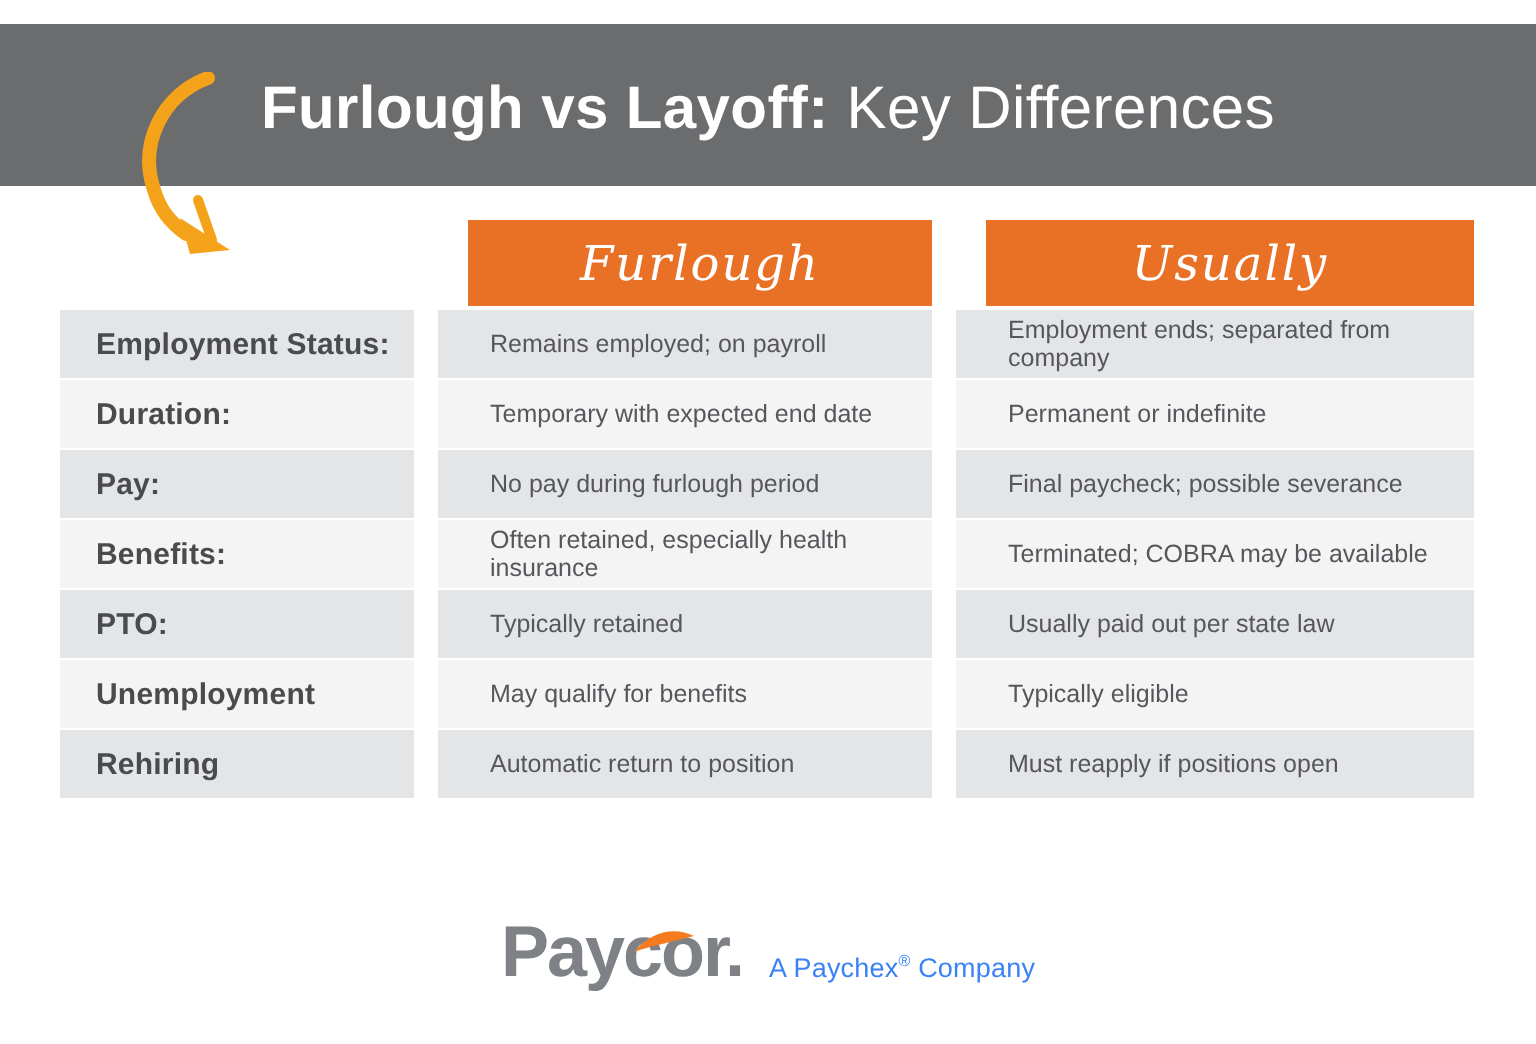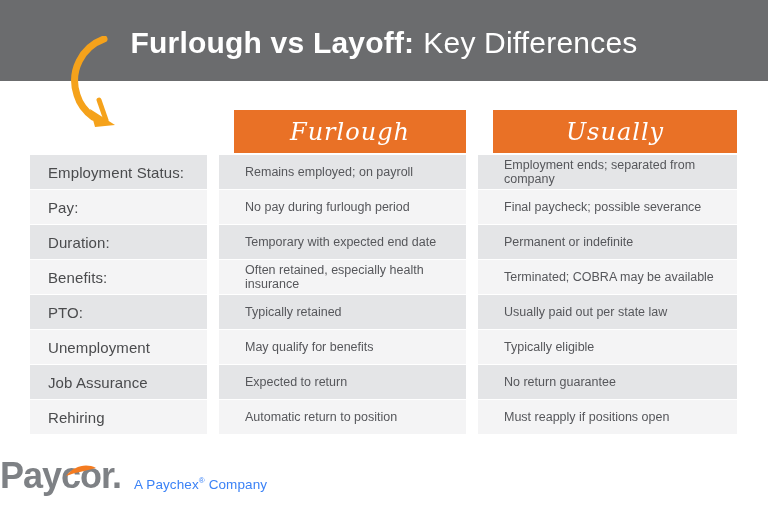--- a/index.html
+++ b/index.html
@@ -2,21 +2,21 @@
 <html><head>
 <meta charset="utf-8">
 <style>
   html,body{margin:0;padding:0;}
   body{
     width:768px;height:522px;position:relative;overflow:hidden;
     background:#ffffff;font-family:"Liberation Sans",sans-serif;
   }
   
   .banner{
-    position:absolute;left:0;top:0;width:768px;height:81px;
+    position:absolute;left:0;top:12px;width:768px;height:81px;
     background:#6b6c6e;display:flex;align-items:center;justify-content:center;
   }
   .banner .title{color:#ffffff;font-size:30px;letter-spacing:.2px;white-space:nowrap;padding-top:4px;}
   .banner .title .t-bold{font-weight:700;}
   .banner .title .t-reg{font-weight:400;margin-left:9px;}
   
   .arrow-wrap{position:absolute;left:68px;top:36px;width:54px;height:92px;}
   
   .tbl{position:absolute;left:30px;top:110px;width:707px;}
   .trow,.thead{
@@ -27,27 +27,27 @@
   .th-cell{
     background:#e97126;color:#ffffff;display:flex;align-items:center;justify-content:center;
     font-family:"DejaVu Serif",serif;font-style:italic;font-weight:400;
     font-size:24px;letter-spacing:1px;margin-left:15px;
   }
   .trow{height:34px;margin-bottom:1px;}
   .trow:nth-of-type(odd) .cell{background:#f4f4f5;}
   .trow:nth-of-type(even) .cell{background:#e4e5e7;}
   .cell{display:flex;align-items:center;}
   .cell.lbl{
-    font-weight:400;color:#4a4b4d;font-size:15px;padding-left:18px;letter-spacing:.1px;
+    font-weight:700;color:#4a4b4d;font-size:15px;padding-left:18px;letter-spacing:.1px;
   }
   .cell.val{color:#56575b;font-size:12.5px;padding-left:26px;}
   
   .footer{
     position:absolute;left:0;right:0;top:458px;height:52px;
-    display:flex;align-items:baseline;justify-content:flex-start;
+    display:flex;align-items:baseline;justify-content:center;
   }
   .paycor{
     position:relative;color:#7e8185;font-size:36px;font-weight:700;
     letter-spacing:-1px;line-height:1;
   }
   .paycor .swoosh{position:absolute;left:54%;top:-9px;width:32px;height:16px;}
   .tagline{
     color:#3b82f6;font-weight:400;font-size:13.5px;margin-left:13px;letter-spacing:.1px;
   }
   .tagline sup{font-size:8px;}
@@ -75,48 +75,43 @@
     <div class="th-cell">Furlough</div>
     <div class="th-cell">Usually</div>
   </div>
 
   <div class="trow">
     <div class="cell lbl">Employment Status:</div>
     <div class="cell val">Remains employed; on payroll</div>
     <div class="cell val">Employment ends; separated from company</div>
   </div>
   <div class="trow">
+    <div class="cell lbl">Duration:</div>
+    <div class="cell val">Temporary with expected end date</div>
+    <div class="cell val">Permanent or indefinite</div>
+  </div>
+  <div class="trow">
     <div class="cell lbl">Pay:</div>
     <div class="cell val">No pay during furlough period</div>
     <div class="cell val">Final paycheck; possible severance</div>
-  </div>
-  <div class="trow">
-    <div class="cell lbl">Duration:</div>
-    <div class="cell val">Temporary with expected end date</div>
-    <div class="cell val">Permanent or indefinite</div>
   </div>
   <div class="trow">
     <div class="cell lbl">Benefits:</div>
     <div class="cell val">Often retained, especially health insurance</div>
     <div class="cell val">Terminated; COBRA may be available</div>
   </div>
   <div class="trow">
     <div class="cell lbl">PTO:</div>
     <div class="cell val">Typically retained</div>
     <div class="cell val">Usually paid out per state law</div>
   </div>
   <div class="trow">
     <div class="cell lbl">Unemployment</div>
     <div class="cell val">May qualify for benefits</div>
     <div class="cell val">Typically eligible</div>
-  </div>
-  <div class="trow">
-    <div class="cell lbl">Job Assurance</div>
-    <div class="cell val">Expected to return</div>
-    <div class="cell val">No return guarantee</div>
   </div>
   <div class="trow">
     <div class="cell lbl">Rehiring</div>
     <div class="cell val">Automatic return to position</div>
     <div class="cell val">Must reapply if positions open</div>
   </div>
 </div>
 
 <div class="footer">
   <div class="paycor">

